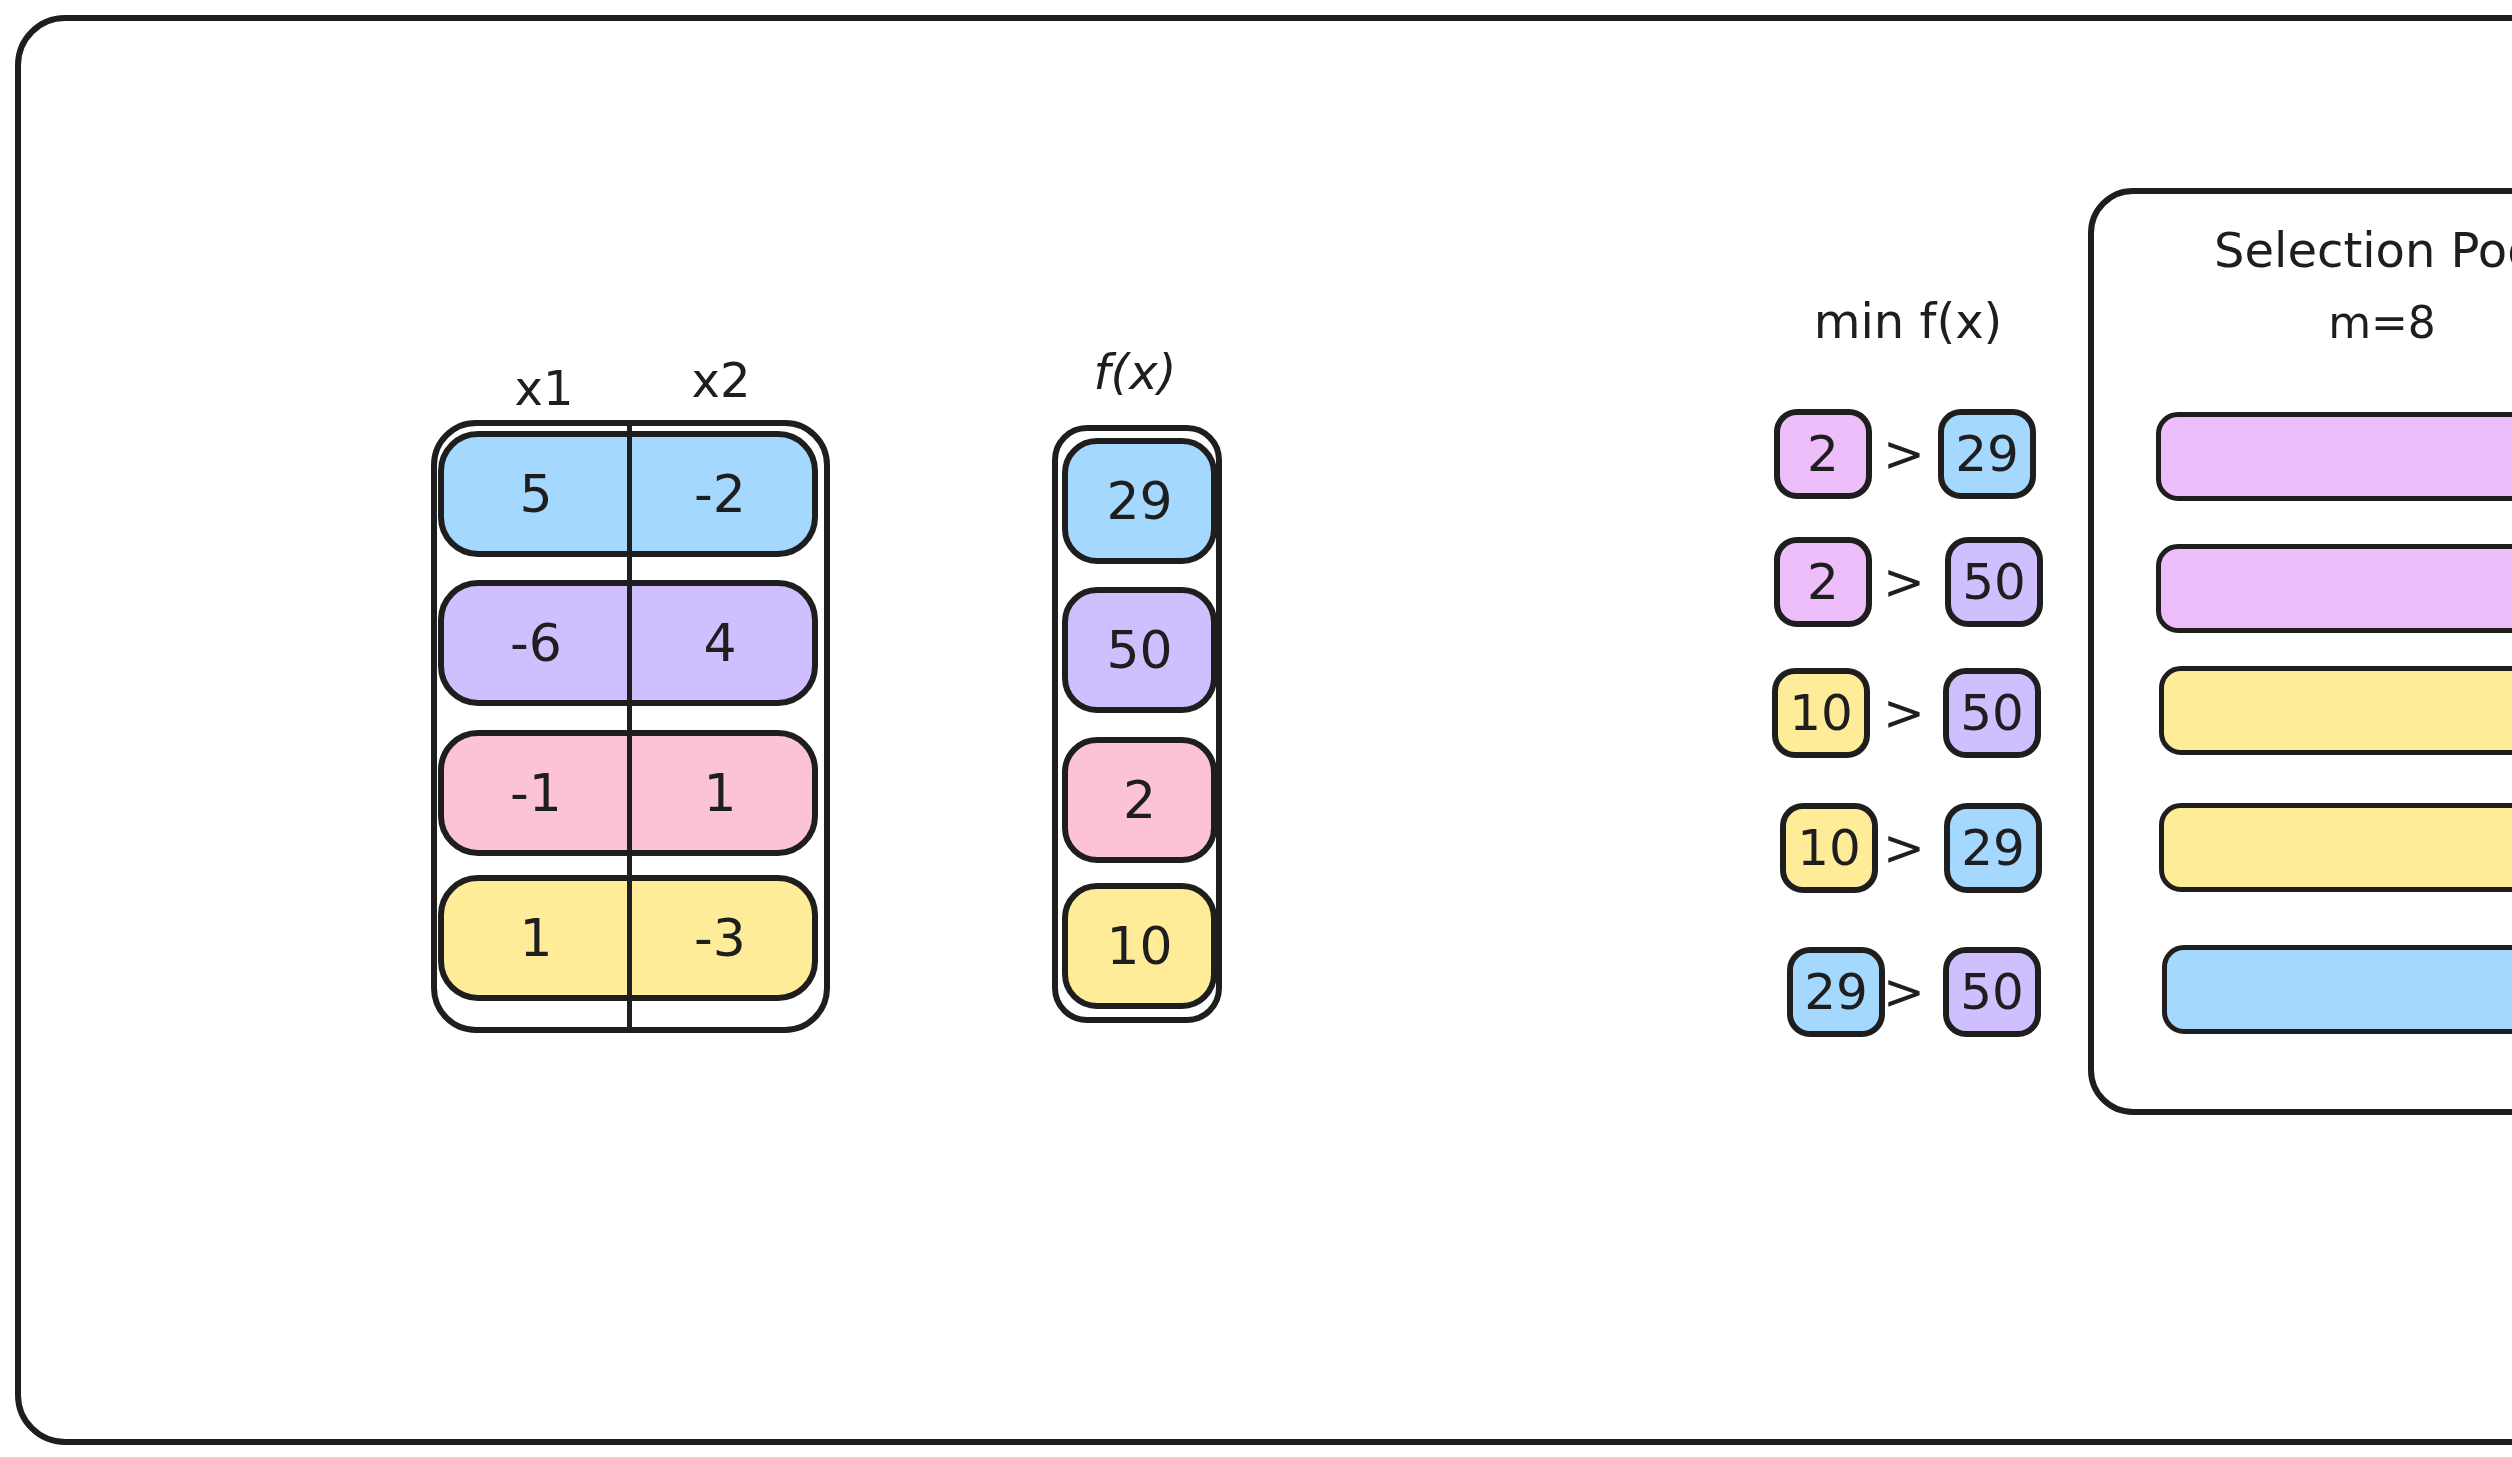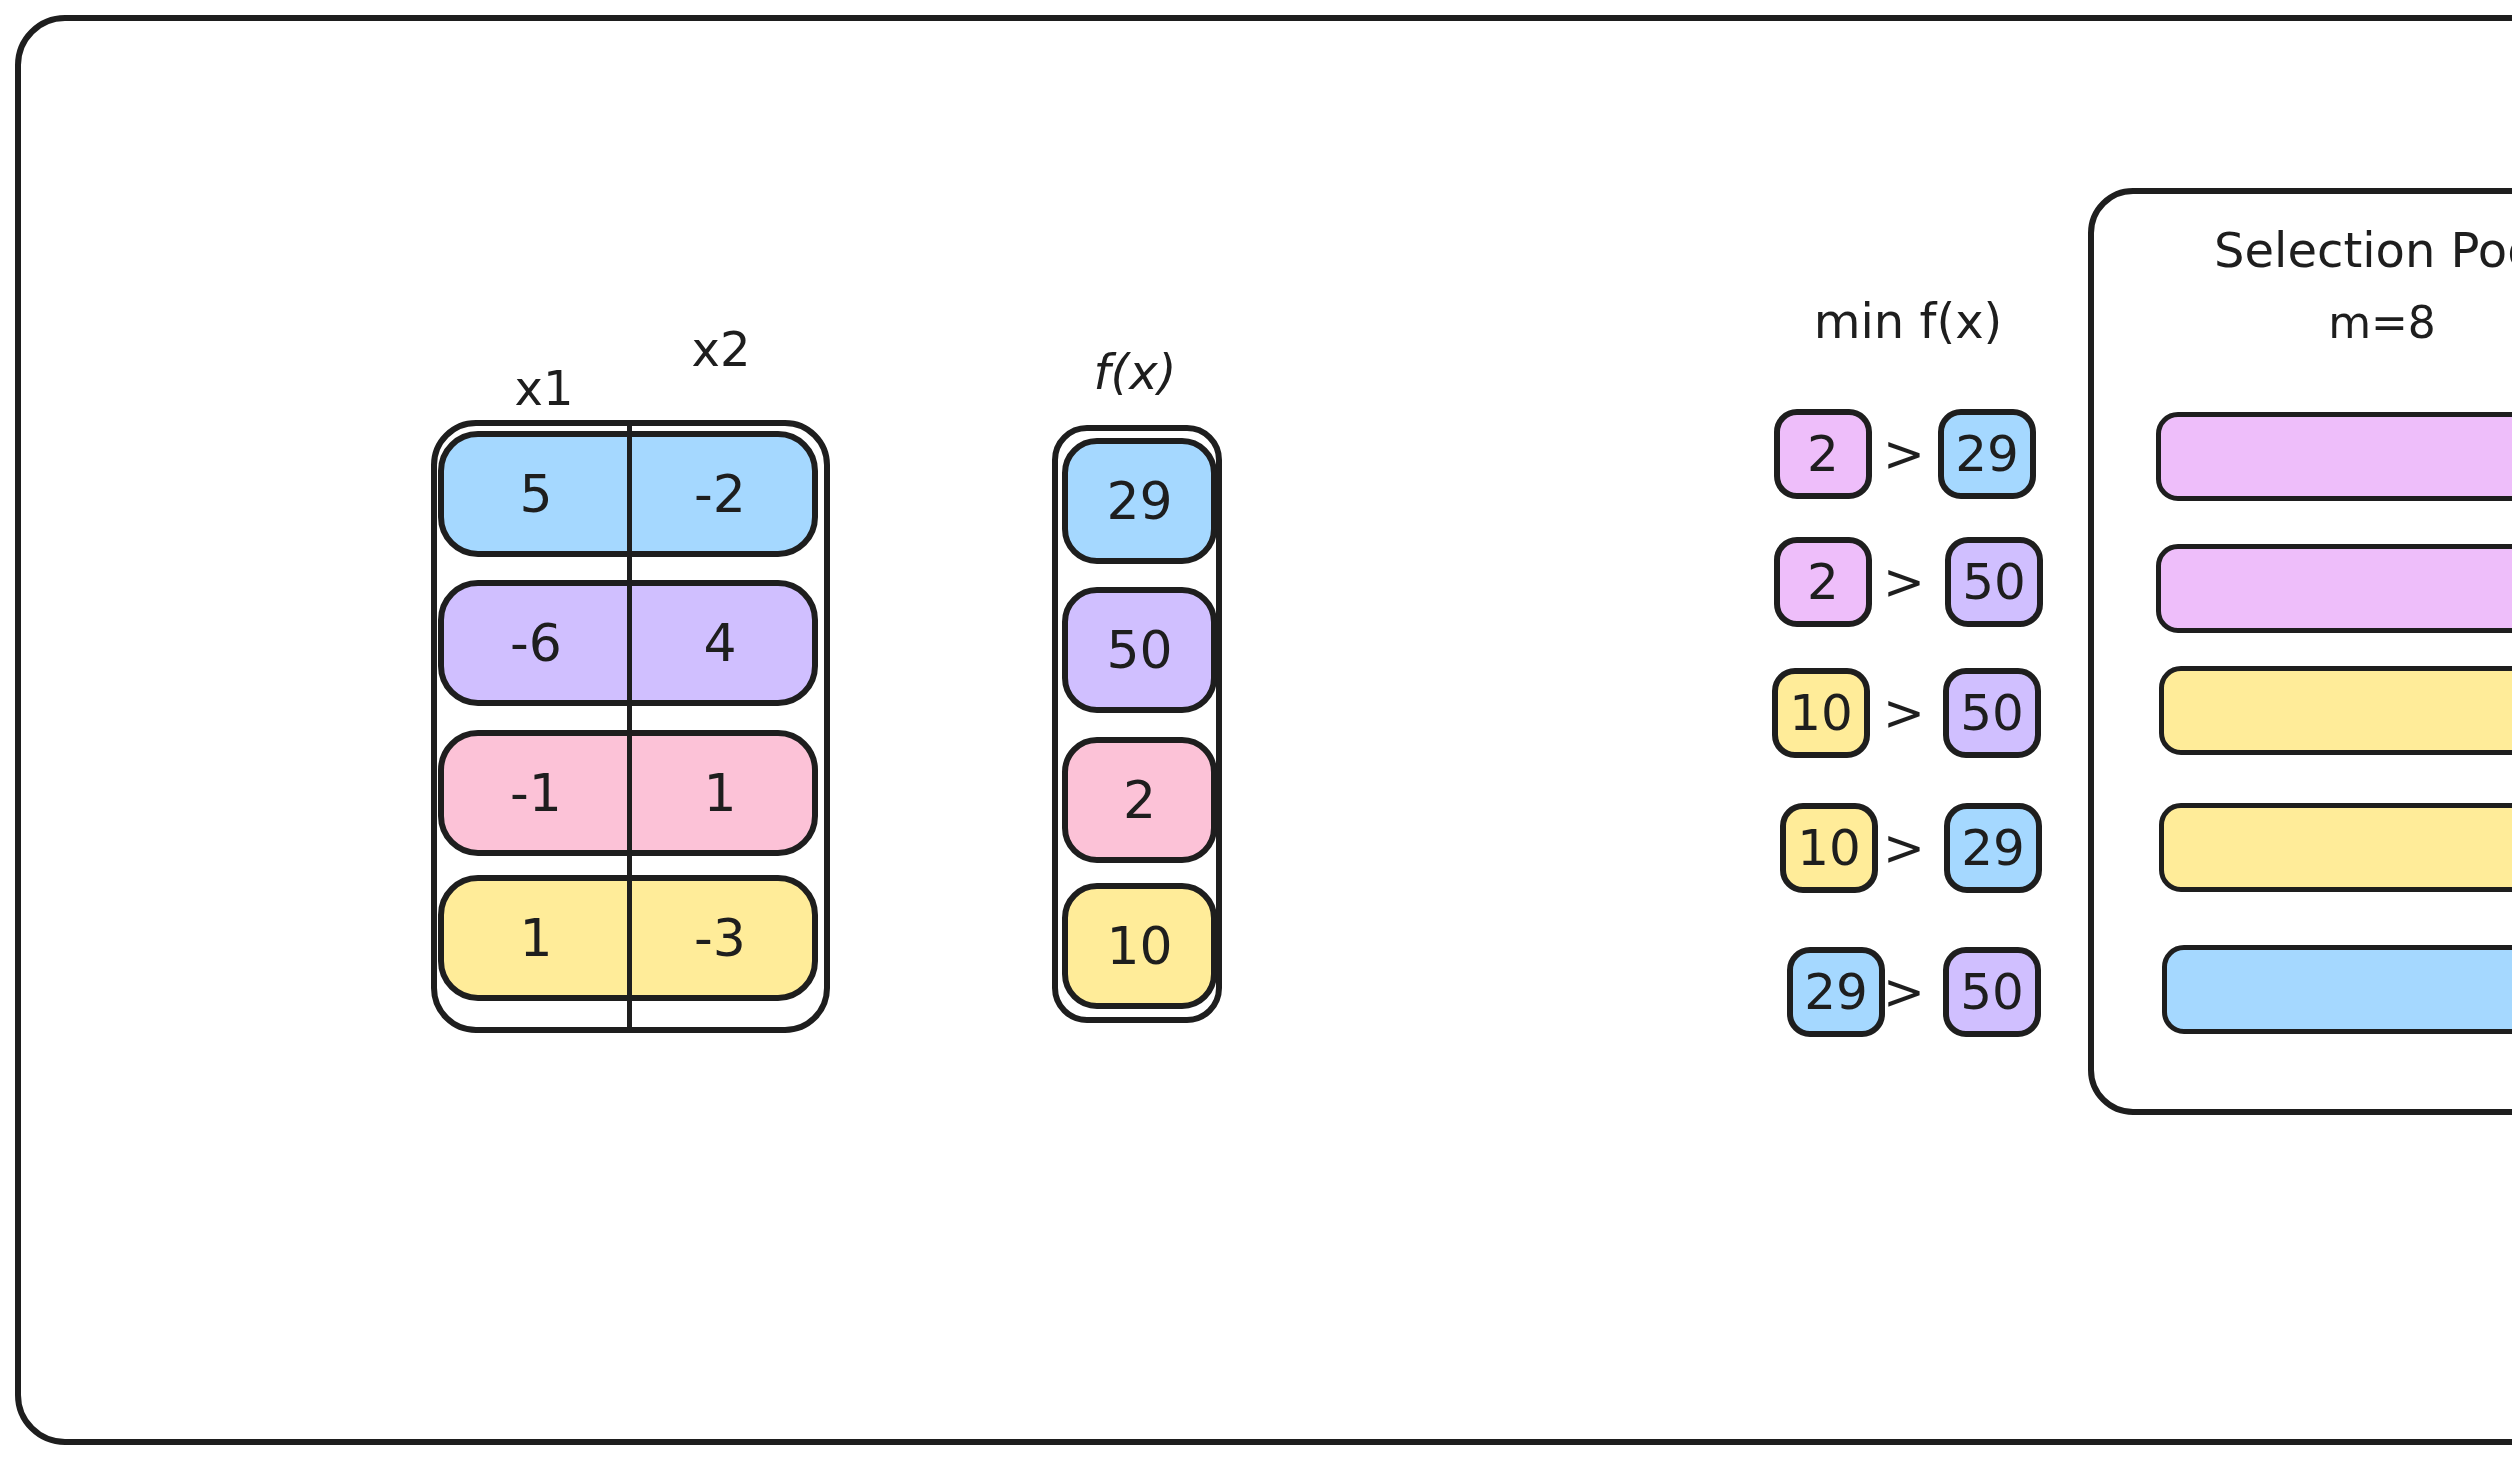--- a/index.html
+++ b/index.html
@@ -20,21 +20,21 @@
   .gt { font-size: 50px; line-height: 1; transform: translate(-50%, -50%); position: absolute; }
   .pool { border: 6px solid #1e1e1e; border-radius: 45px; }
   .bar { border: 5.5px solid #1e1e1e; border-radius: 22px; }
 </style>
 </head>
 <body>
 
 <div class="abs frame"></div>
 
 <div class="label" style="left:544px; top:388px;">x1</div>
-<div class="label" style="left:721px; top:349px;">x2</div>
+<div class="label" style="left:721px; top:380px;">x2</div>
 <div class="abs container" style="left:431px; top:420px; width:399px; height:613px;"></div>
 
 <div id="pop-rows">
     <div class="abs row" style="left:438px; top:431px; width:380px; height:126px; background:#a5d8ff;">
       <div class="cell">5</div>
       <div class="cell">-2</div>
     </div>
     <div class="abs row" style="left:438px; top:580px; width:380px; height:126px; background:#d0bfff;">
       <div class="cell">-6</div>
       <div class="cell">4</div>

